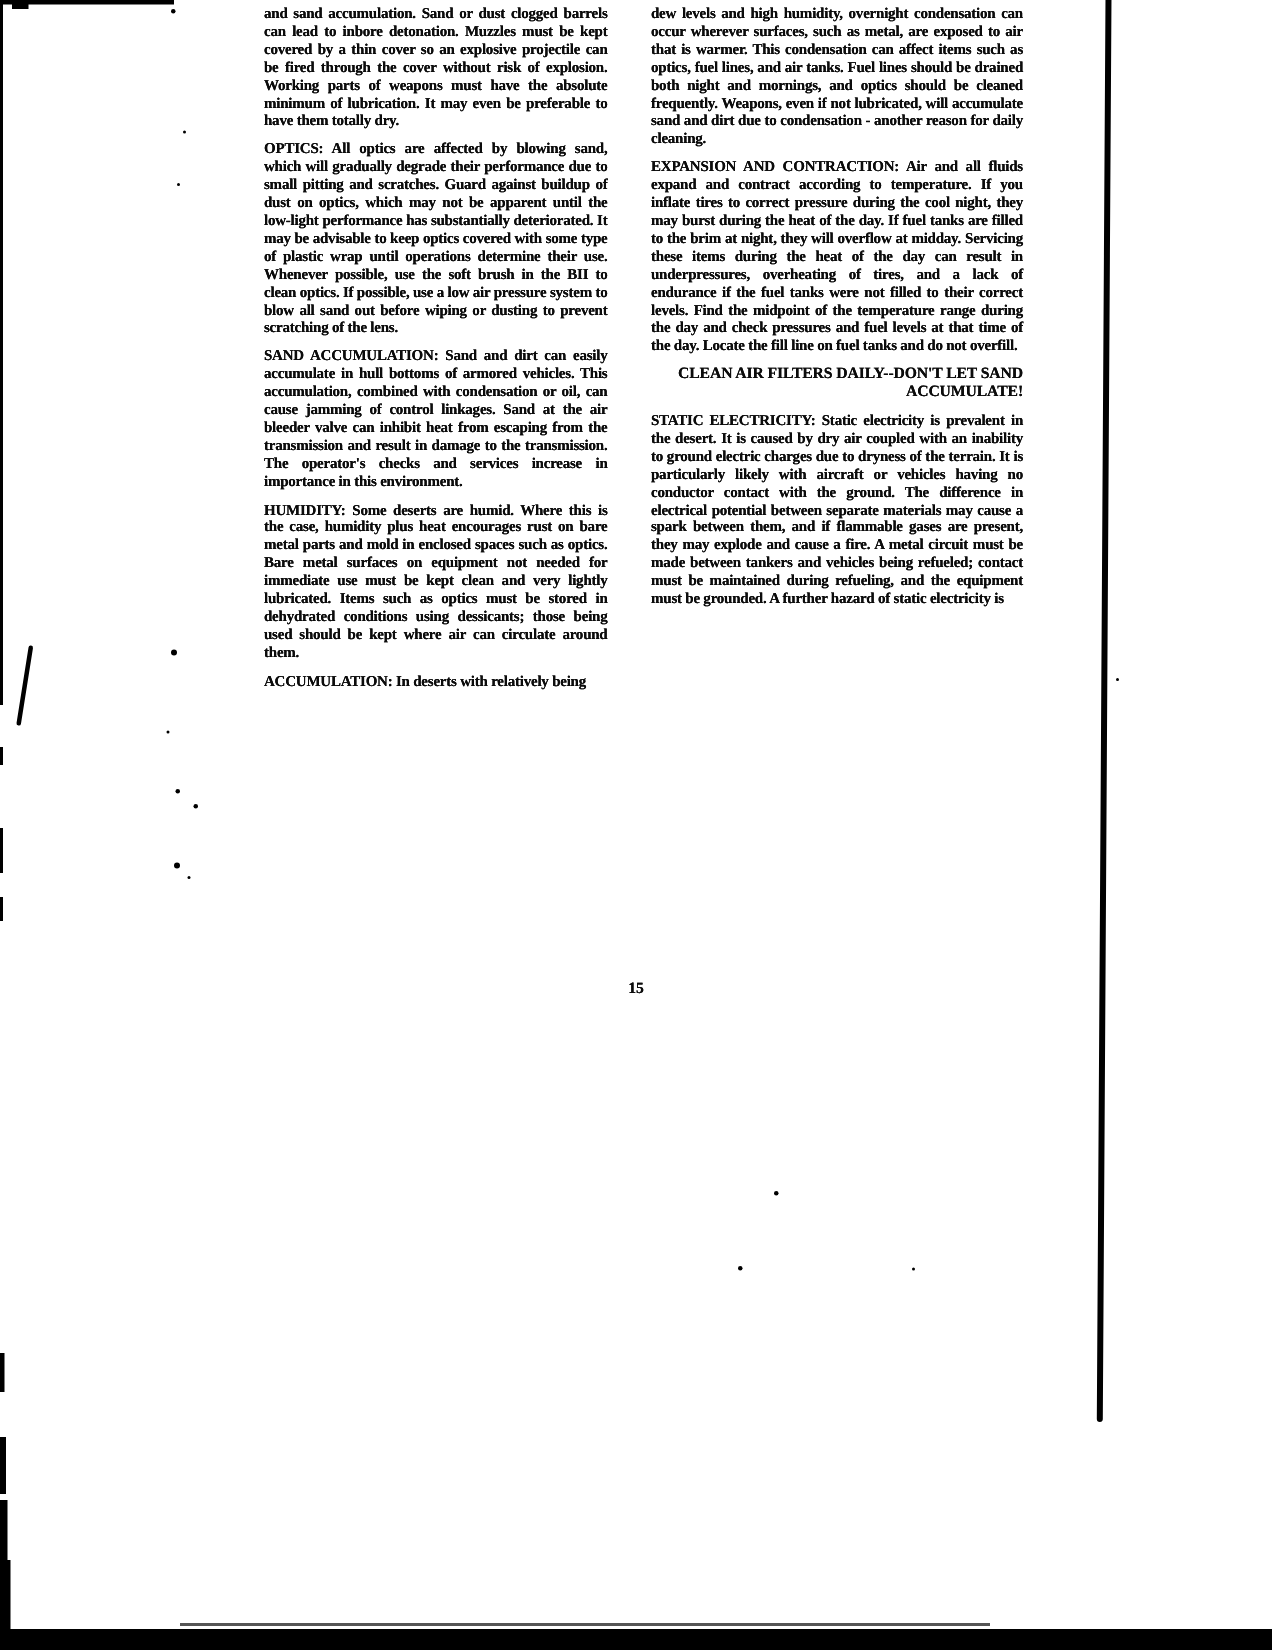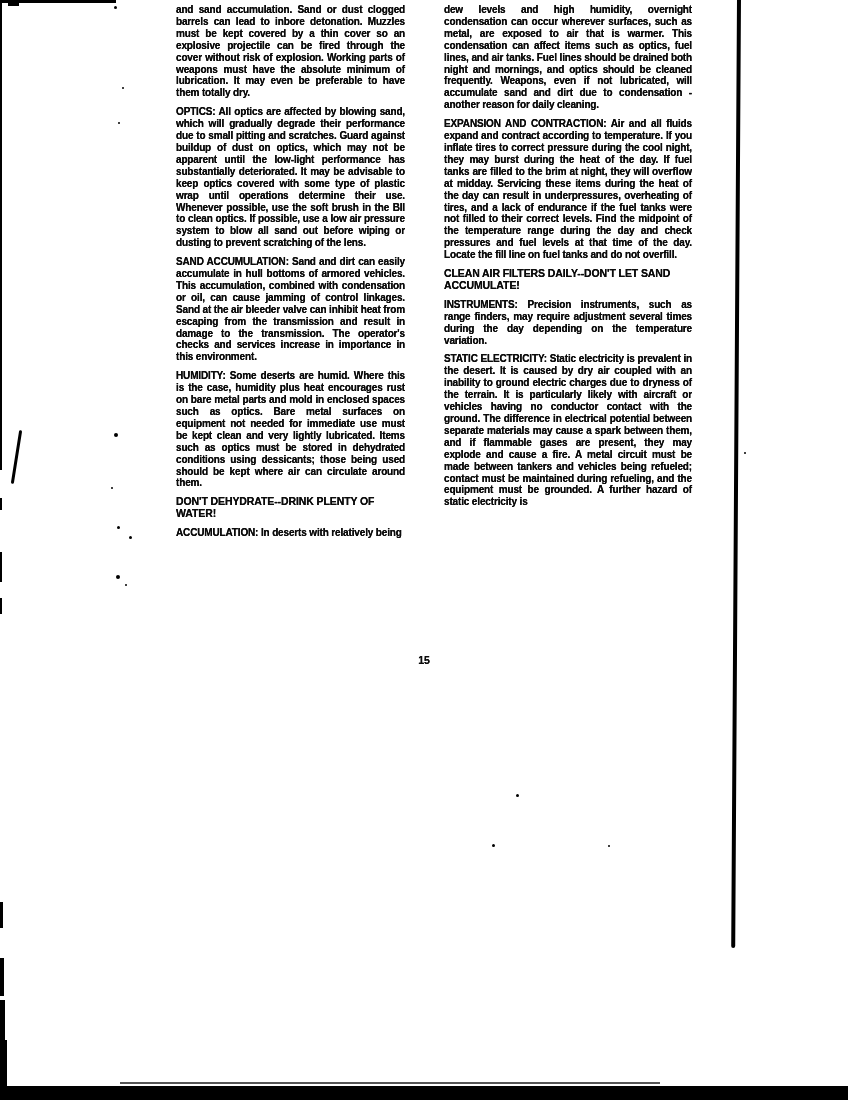--- a/index.html
+++ b/index.html
@@ -3,40 +3,40 @@
 <meta charset="utf-8">
 <style>
   * { box-sizing: border-box; }
   html, body { margin: 0; padding: 0; background: #ffffff; }
   .page {
     position: relative;
     width: 848px;
     height: 1100px;
     background: #ffffff;
     overflow: hidden;
-    font-family: Liberation Sans, sans-serif;
+    font-family: Liberation Serif, serif;
     color: #0c0c0c;
   }
   .col {
     position: absolute;
     top: 4px;
     text-align: justify;
     font-size: 10px;
     line-height: 11.9px;
     font-weight: bold;
     letter-spacing: -0.15px;
     text-shadow: 0 0 0.35px #000;
   }
   .col-left  { left: 176px; width: 229px; }
-  .col-right { left: 444px; width: 248px; }
+  .col-right { left: 434px; width: 248px; }
   .para { margin: 0 0 7px 0; }
   .title-para {
     margin: 1px 0 7px 0;
     font-size: 10.5px;
-    text-align: left;
+    text-align: right;
     letter-spacing: -0.1px;
   }
   .runin { font-weight: bold; }
   .pageno {
     position: absolute;
     top: 654px;
     left: 402px;
     width: 44px;
     text-align: center;
     font-size: 10.5px;
@@ -67,37 +67,33 @@
     </p>
     <p class="para">
       <b class="runin">OPTICS: </b><span>All optics are affected by blowing sand, which will gradually degrade their performance due to small pitting and scratches. Guard against buildup of dust on optics, which may not be apparent until the low-light performance has substantially deteriorated. It may be advisable to keep optics covered with some type of plastic wrap until operations determine their use. Whenever possible, use the soft brush in the BII to clean optics. If possible, use a low air pressure system to blow all sand out before wiping or dusting to prevent scratching of the lens.</span>
     </p>
     <p class="para">
       <b class="runin">SAND ACCUMULATION: </b><span>Sand and dirt can easily accumulate in hull bottoms of armored vehicles. This accumulation, combined with condensation or oil, can cause jamming of control linkages. Sand at the air bleeder valve can inhibit heat from escaping from the transmission and result in damage to the transmission. The operator's checks and services increase in importance in this environment.</span>
     </p>
     <p class="para">
       <b class="runin">HUMIDITY: </b><span>Some deserts are humid. Where this is the case, humidity plus heat encourages rust on bare metal parts and mold in enclosed spaces such as optics. Bare metal surfaces on equipment not needed for immediate use must be kept clean and very lightly lubricated. Items such as optics must be stored in dehydrated conditions using dessicants; those being used should be kept where air can circulate around them.</span>
     </p>
-    <p class="para title-para">DON'T DEHYDRATE--DRINK PLENTY OF WATER!</p>
     <p class="para">
       <b class="runin">ACCUMULATION: </b><span>In deserts with relatively being</span>
     </p>
   </div>
 
   <div class="col col-right">
     <p class="para">
       <b class="runin"></b><span>dew levels and high humidity, overnight condensation can occur wherever surfaces, such as metal, are exposed to air that is warmer. This condensation can affect items such as optics, fuel lines, and air tanks. Fuel lines should be drained both night and mornings, and optics should be cleaned frequently. Weapons, even if not lubricated, will accumulate sand and dirt due to condensation - another reason for daily cleaning.</span>
     </p>
     <p class="para">
       <b class="runin">EXPANSION AND CONTRACTION: </b><span>Air and all fluids expand and contract according to temperature. If you inflate tires to correct pressure during the cool night, they may burst during the heat of the day. If fuel tanks are filled to the brim at night, they will overflow at midday. Servicing these items during the heat of the day can result in underpressures, overheating of tires, and a lack of endurance if the fuel tanks were not filled to their correct levels. Find the midpoint of the temperature range during the day and check pressures and fuel levels at that time of the day. Locate the fill line on fuel tanks and do not overfill.</span>
     </p>
     <p class="para title-para">CLEAN AIR FILTERS DAILY--DON'T LET SAND ACCUMULATE!</p>
-    <p class="para">
-      <b class="runin">INSTRUMENTS: </b><span>Precision instruments, such as range finders, may require adjustment several times during the day depending on the temperature variation.</span>
-    </p>
     <p class="para">
       <b class="runin">STATIC ELECTRICITY: </b><span>Static electricity is prevalent in the desert. It is caused by dry air coupled with an inability to ground electric charges due to dryness of the terrain. It is particularly likely with aircraft or vehicles having no conductor contact with the ground. The difference in electrical potential between separate materials may cause a spark between them, and if flammable gases are present, they may explode and cause a fire. A metal circuit must be made between tankers and vehicles being refueled; contact must be maintained during refueling, and the equipment must be grounded. A further hazard of static electricity is</span>
     </p>
   </div>
 
   <div class="pageno">15</div>
 
   <div class="artifact" style="left:0; top:0; width:116px; height:3px;"></div>
   <div class="artifact" style="left:8px; top:0; width:11px; height:6px;"></div>
   <div class="artifact" style="left:0; top:0; width:2px; height:470px;"></div>

